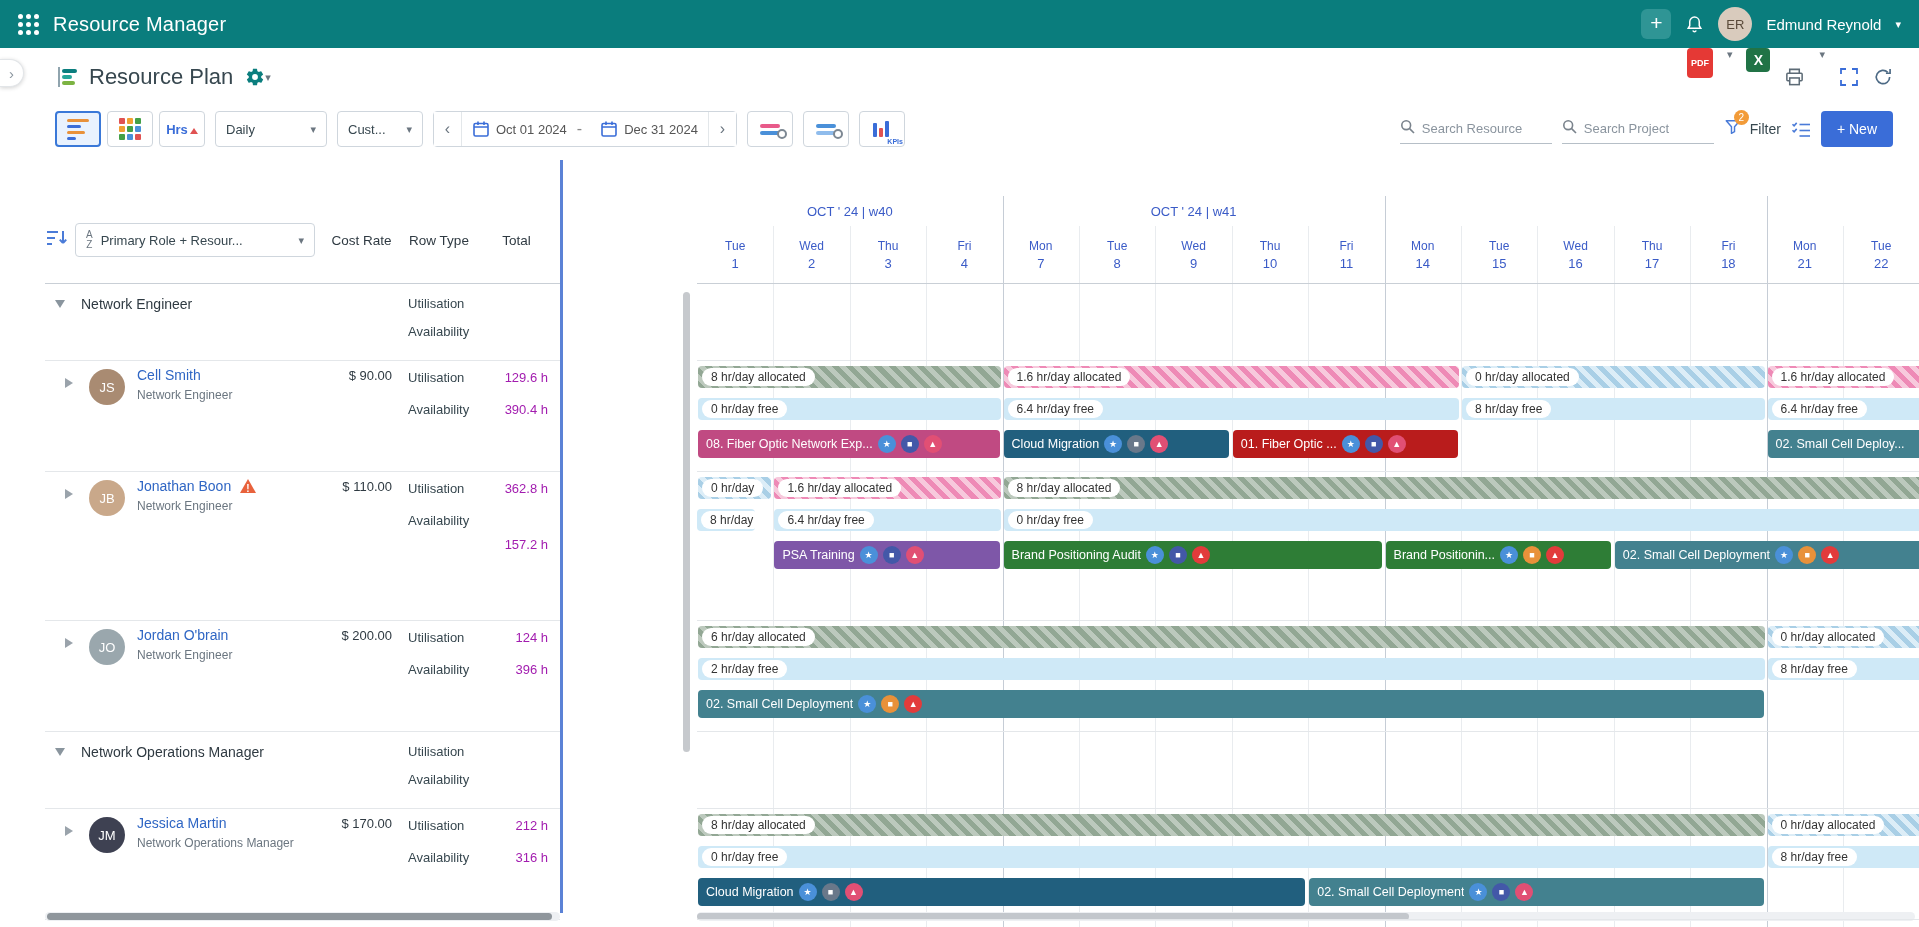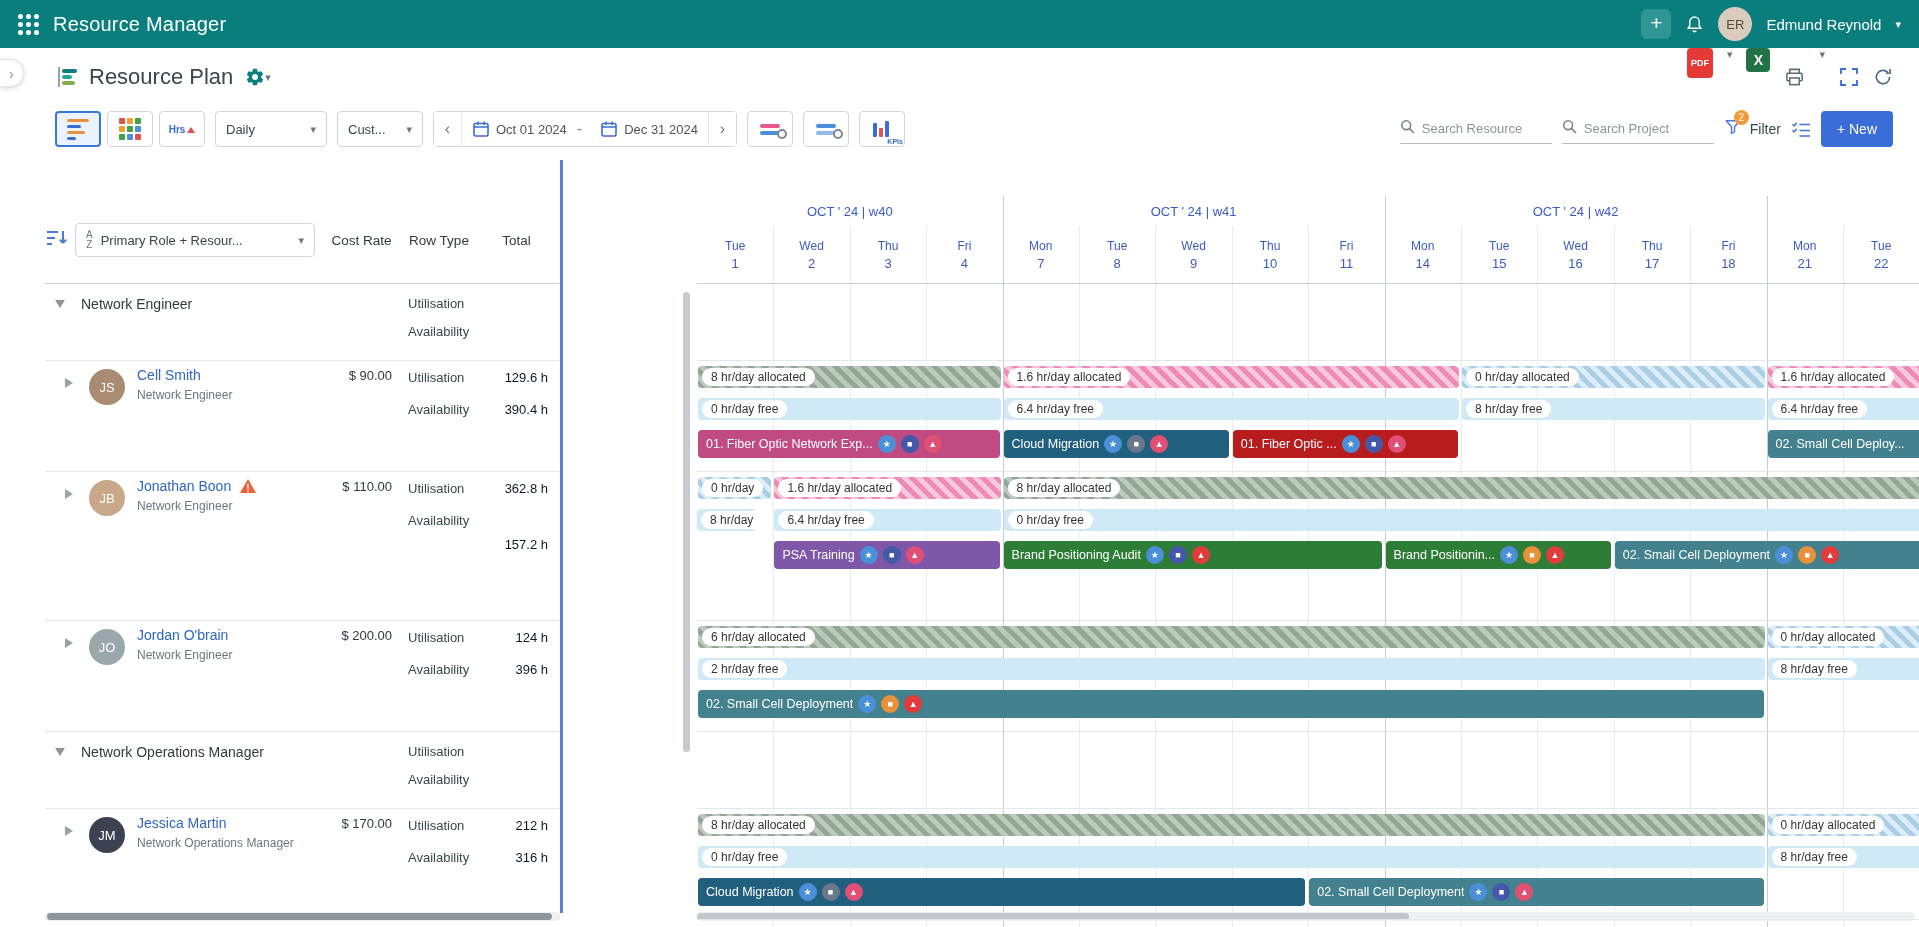--- a/index.html
+++ b/index.html
@@ -40,21 +40,21 @@
 .ic-bars i{height:3px;border-radius:2px;display:block}
 .ic-bars i:nth-child(1){width:22px;background:#e8913a}
 .ic-bars i:nth-child(2){width:14px;background:#3a6dd8}
 .ic-bars i:nth-child(3){width:18px;background:#e8913a}
 .ic-bars i:nth-child(4){width:9px;background:#3a6dd8}
 .ic-heat{display:grid;grid-template-columns:repeat(3,6px);grid-gap:2px}
 .ic-heat i{width:6px;height:6px;border-radius:1px;display:block}
 .ic-heat i:nth-child(1){background:#e05252}.ic-heat i:nth-child(2){background:#f0a032}.ic-heat i:nth-child(3){background:#43a047}
 .ic-heat i:nth-child(4){background:#f0a032}.ic-heat i:nth-child(5){background:#43a047}.ic-heat i:nth-child(6){background:#4a90d9}
 .ic-heat i:nth-child(7){background:#43a047}.ic-heat i:nth-child(8){background:#4a90d9}.ic-heat i:nth-child(9){background:#e05252}
-.ic-hrs{font-size:10px;font-weight:bold;color:#3a6dd8}
+.ic-hrs{font-size:13px;font-weight:bold;color:#3a6dd8}
 .ic-hrs::after{content:"";display:inline-block;margin-left:2px;width:0;height:0;border-left:4px solid transparent;border-right:4px solid transparent;border-bottom:6px solid #e05252}
 .select{height:36px;border:1px solid #cfd6dd;border-radius:4px;display:flex;align-items:center;padding:0 10px;font-size:13px;color:#37474f;gap:8px;cursor:pointer;width:112px}
 .select span:first-child{flex:1;overflow:hidden;white-space:nowrap}
 .select.narrow{width:86px}
 .daterange{height:36px;border:1px solid #cfd6dd;border-radius:4px;display:flex;align-items:center}
 .daterange .nav{width:28px;height:100%;border:none;background:#fff;border-right:1px solid #e3e7ea;font-size:16px;color:#6b7680;cursor:pointer}
 .daterange .nav.last{border-right:none;border-left:1px solid #e3e7ea}
 .daterange .cal{display:flex;margin:0 6px 0 10px;cursor:pointer}
 .dateval{font-size:13px;color:#555;cursor:pointer;padding-right:10px}
 .dash{color:#888;padding-right:8px}
@@ -102,21 +102,21 @@
 .gh-total{left:435px;width:73px}
 .grid-body{position:absolute;top:88px;left:0;right:0;bottom:0;overflow:hidden}
 
 
 .blk{position:relative;border-bottom:1px solid #e4e7ea}
 .tri-d{position:absolute;left:10px;top:16px;width:0;height:0;border-top:8px solid #8a959e;border-left:5.5px solid transparent;border-right:5.5px solid transparent;cursor:pointer}
 .tri-r{position:absolute;left:20px;top:17px;width:0;height:0;border-left:8px solid #9aa3ab;border-top:5.5px solid transparent;border-bottom:5.5px solid transparent;cursor:pointer}
 .gname{position:absolute;left:36px;top:12px;font-size:14px;color:#2f3a42}
 .rowtype{position:absolute;left:363px;width:80px;font-size:13px;color:#37474f;line-height:20px}
 .cost{position:absolute;left:280px;width:67px;top:7px;text-align:right;font-size:13px;color:#2f3a42}
-.total{position:absolute;left:435px;width:68px;text-align:right;font-size:13px;color:#0f172a;line-height:20px}
+.total{position:absolute;left:435px;width:68px;text-align:right;font-size:13px;color:#a21caf;line-height:20px}
 .avatar{position:absolute;left:44px;top:8px;width:36px;height:36px;border-radius:50%;color:#fff;display:flex;align-items:center;justify-content:center;font-size:13px}
 .name-row{position:absolute;left:92px;top:6px;display:flex;align-items:center;gap:8px}
 .rname{font-size:14px;color:#2f66c4;cursor:pointer;white-space:nowrap}
 .role{position:absolute;left:92px;top:27px;font-size:12px;color:#6b7680;white-space:nowrap}
 .warn{display:flex}
 
 
 .tl-weeks{position:relative;height:30px}
 .week-cell{position:absolute;top:0;height:30px;display:flex;align-items:center;justify-content:center;font-size:13px;color:#3a5bc7;white-space:nowrap;overflow:hidden}
 .tl-days{position:relative;height:58px;border-bottom:1px solid #c9cfd6}
@@ -419,21 +419,20 @@
         </div>
     </div>
 
     <div class="splitter"></div>
     <div class="vscroll"></div>
 
     <div class="tl-panel">
       <div class="tl-weeks">
           <div class="week-cell" style="left: 0px; width: 305.6px;">OCT ' 24  |  w40</div>
           <div class="week-cell" style="left: 305.6px; width: 382px;">OCT ' 24  |  w41</div>
-          <div class="week-cell" style="left: 687.6px; width: 382px;">OCT ' 24  |  w42</div>
           <div class="week-cell" style="left: 1069.6px; width: 152.8px;"></div>
           <div class="vline wk" style="left: 305.6px;"></div>
           <div class="vline wk" style="left: 687.6px;"></div>
           <div class="vline wk" style="left: 1069.6px;"></div>
         </div>
       <div class="tl-days">
           <div class="day-cell" style="left: 0px; width: 76.4px;">
             <div class="day-name">Tue</div>
             <div class="day-num">1</div>
           </div>
@@ -551,21 +550,21 @@
             <div class="seg seg-free" style="left: 306.6px; width: 455.4px; top: 37px;">
               <div class="pill">6.4 hr/day free</div>
             </div>
             <div class="seg seg-free" style="left: 765px; width: 302.6px; top: 37px;">
               <div class="pill">8 hr/day free</div>
             </div>
             <div class="seg seg-free" style="left: 1070.6px; width: 180.36px; top: 37px;">
               <div class="pill">6.4 hr/day free</div>
             </div>
             <div class="pbar" style="left: 1px; width: 301.6px; top: 69px; background: rgb(192, 74, 130);">
-              <div class="pbar-label">01. Fiber Optic Network Exp...</div>
+              <div class="pbar-label">08. Fiber Optic Network Exp...</div>
               <div class="bicon" style="background: rgb(74, 144, 217);">★</div>
               <div class="bicon" style="background: rgb(67, 88, 168);">■</div>
               <div class="bicon" style="background: rgb(225, 79, 116);">▲</div>
             </div>
             <div class="pbar" style="left: 306.6px; width: 225.2px; top: 69px; background: rgb(33, 95, 126);">
               <div class="pbar-label">Cloud Migration</div>
               <div class="bicon" style="background: rgb(74, 144, 217);">★</div>
               <div class="bicon" style="background: rgb(105, 120, 138);">■</div>
               <div class="bicon" style="background: rgb(225, 79, 116);">▲</div>
             </div>

